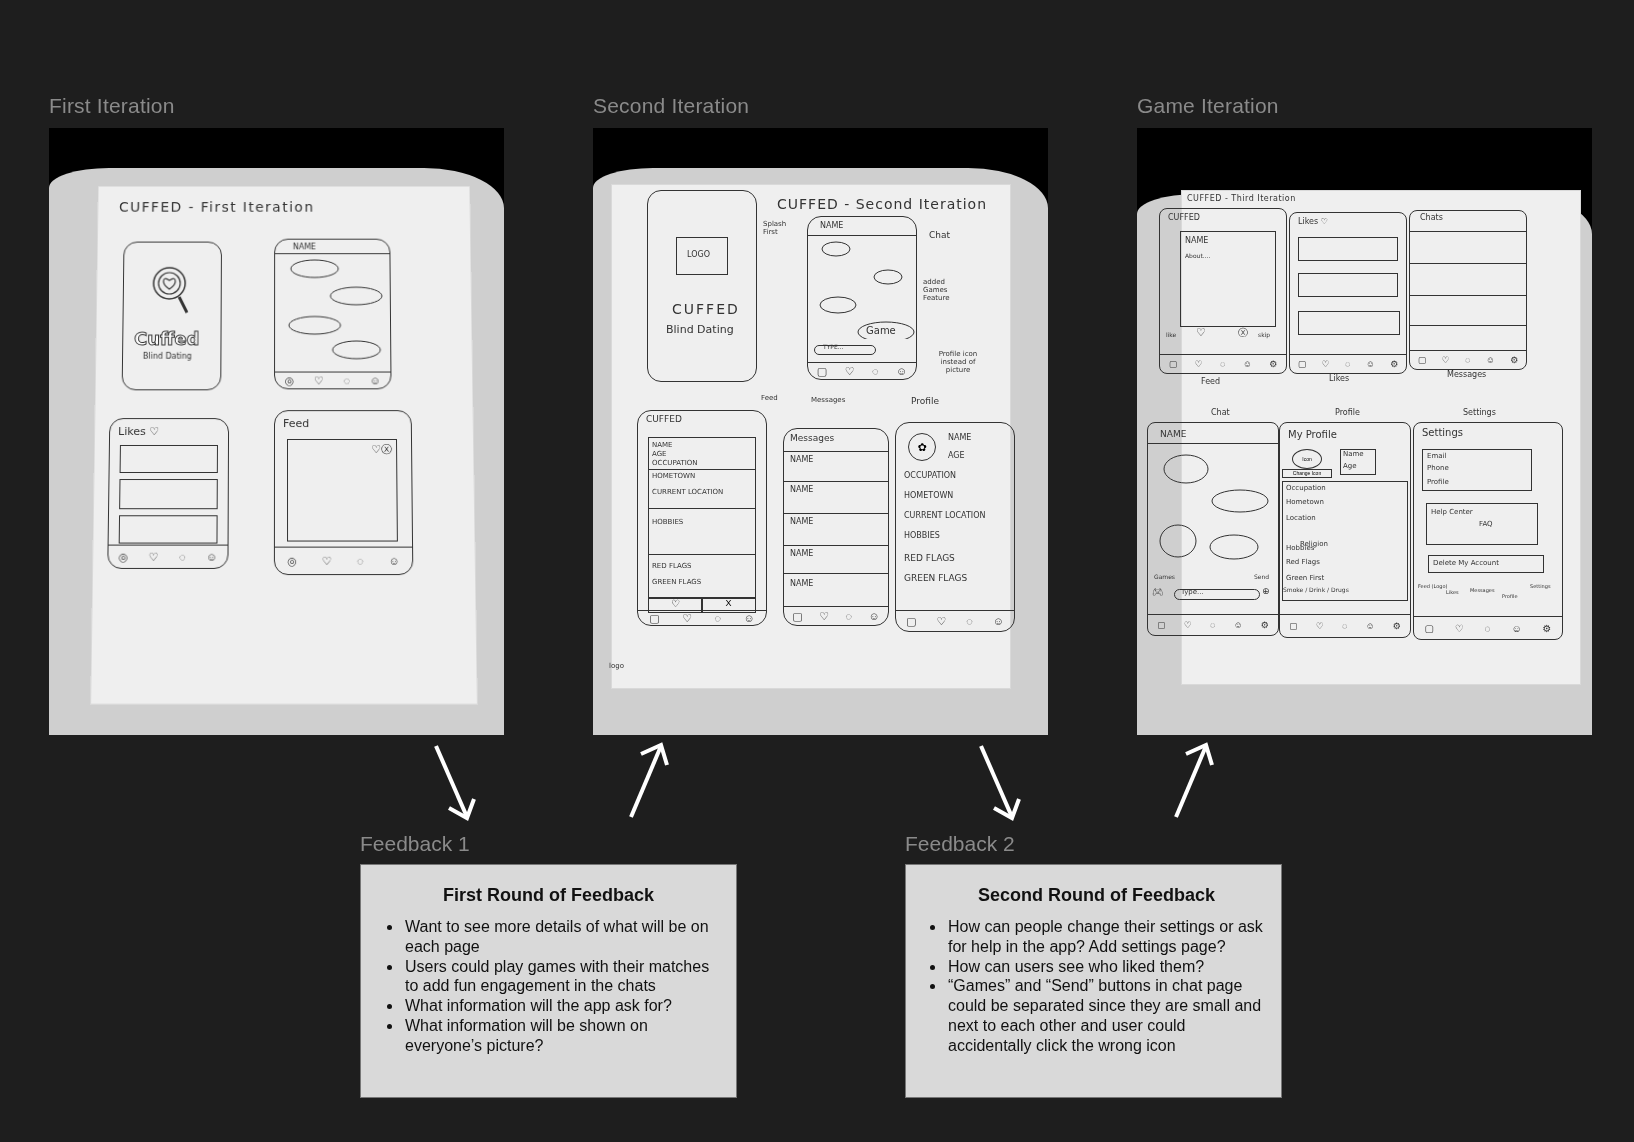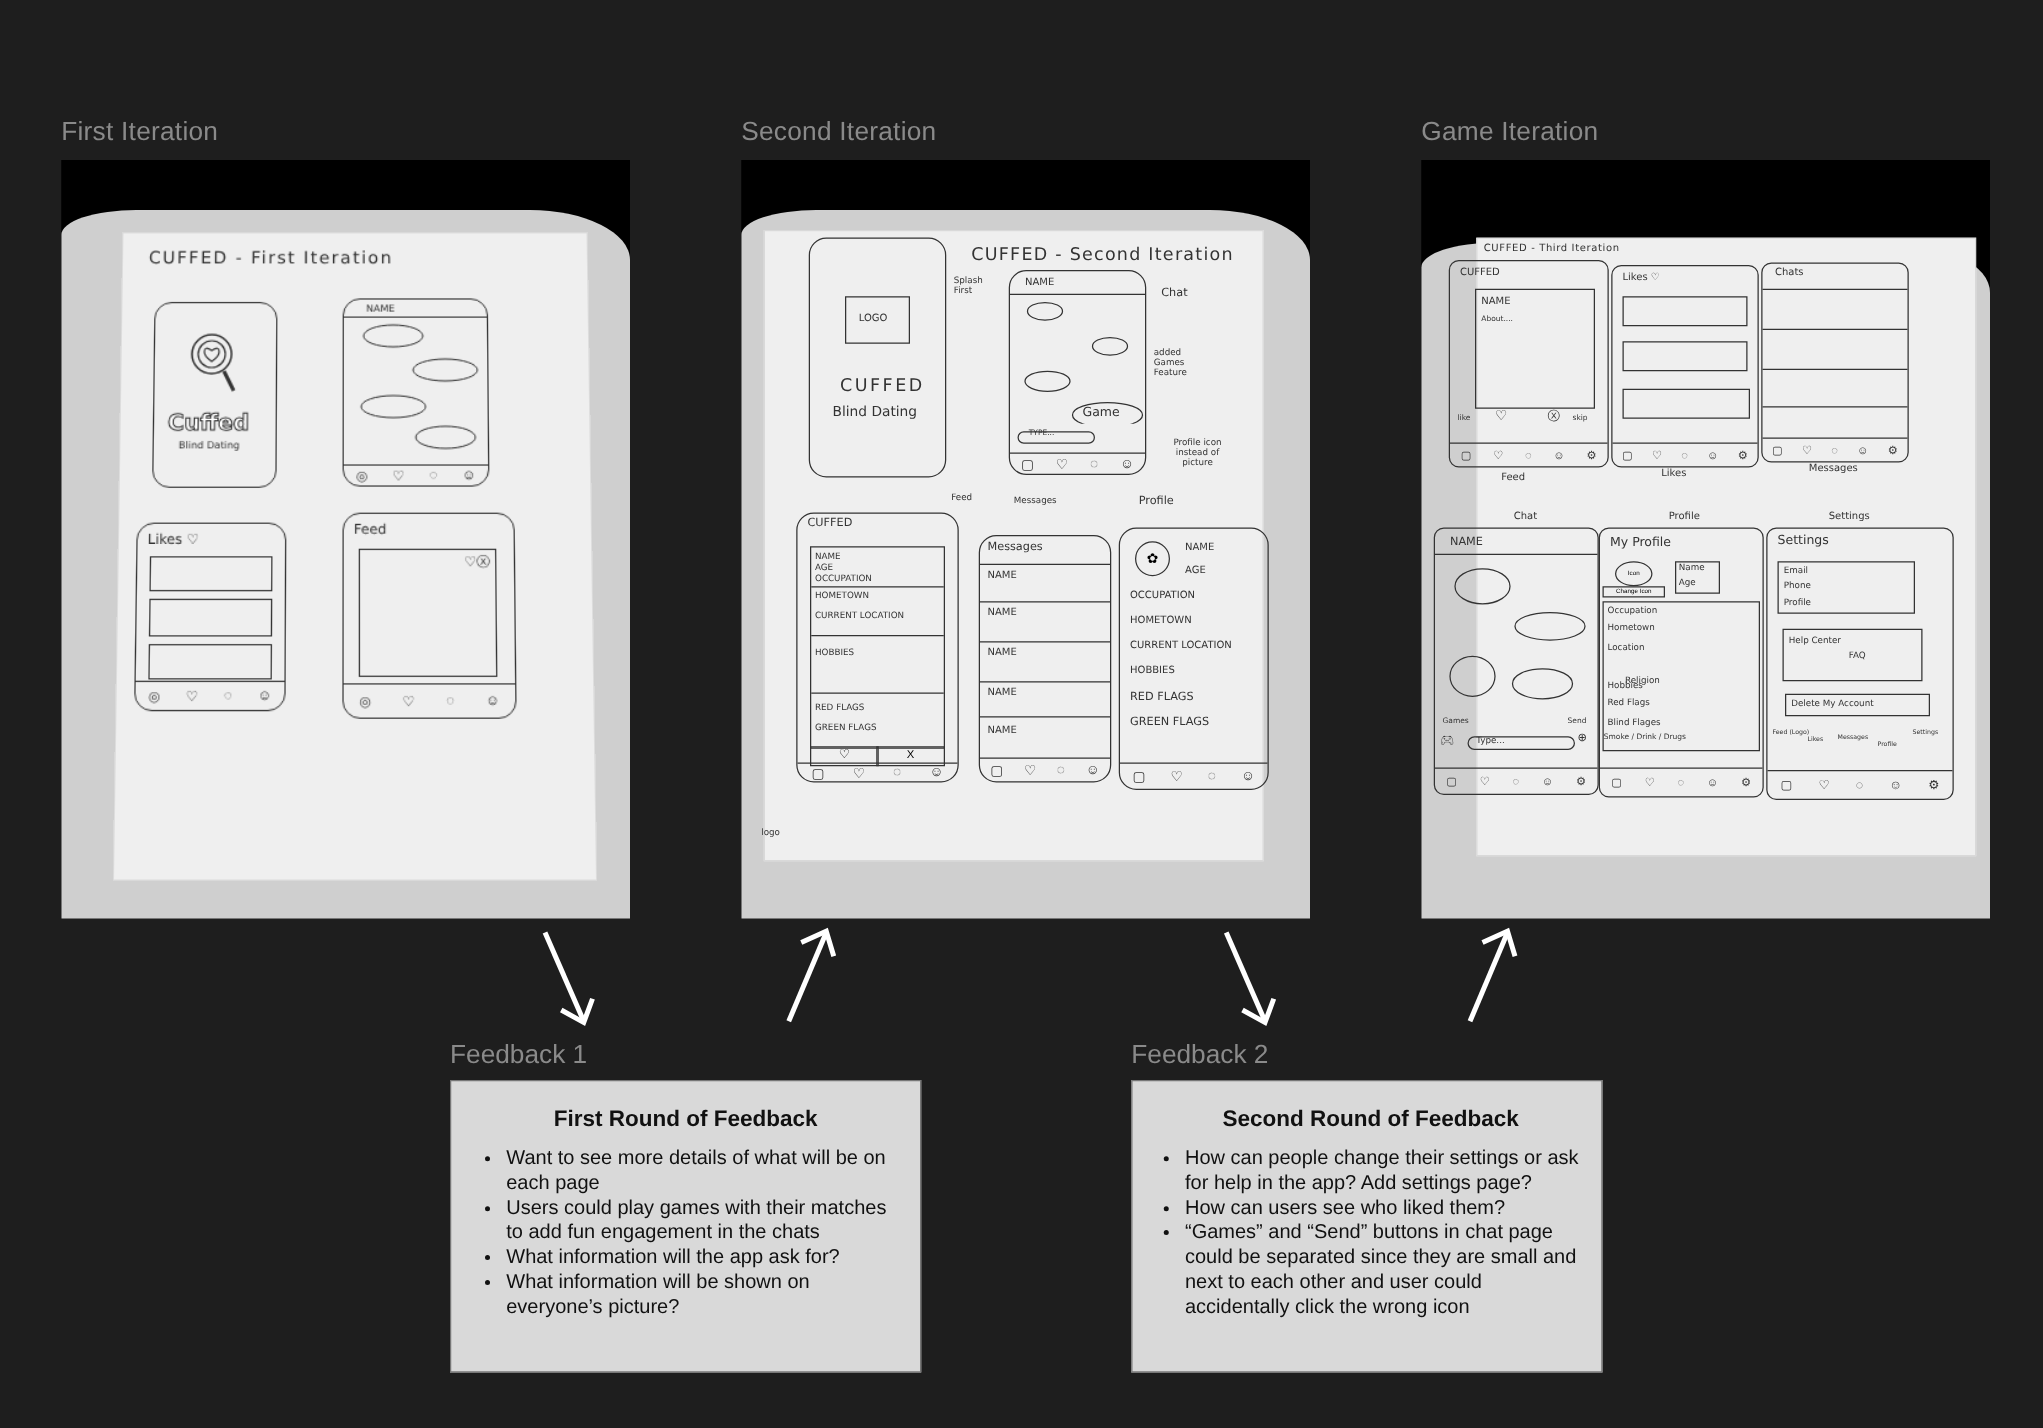--- a/index.html
+++ b/index.html
@@ -305,21 +305,21 @@
         <span class="sk" style="left:2px; top:0px; font-size:7px;">Name</span>
         <span class="sk" style="left:2px; top:12px; font-size:7px;">Age</span>
       </div>
       <div class="box" style="left:2px; top:58px; width:124px; height:118px;">
         <span class="sk" style="left:3px; top:2px; font-size:7px;">Occupation</span>
         <span class="sk" style="left:3px; top:16px; font-size:7px;">Hometown</span>
         <span class="sk" style="left:3px; top:32px; font-size:7px;">Location</span>
         <span class="sk" style="left:3px; top:58px; font-size:7px;margin-left:14px;">Religion</span>
         <span class="sk" style="left:3px; top:62px; font-size:7px;">Hobbies</span>
         <span class="sk" style="left:3px; top:76px; font-size:7px;">Red Flags</span>
-        <span class="sk" style="left:3px; top:92px; font-size:7px;">Blind Flages</span>
+        <span class="sk" style="left:3px; top:92px; font-size:7px;">Green First</span>
         <span class="sk" style="left:0px; top:104px; font-size:6px;">Smoke / Drink / Drugs</span>
       </div>
       <div class="navbar" style="height:22px; font-size:9px;">
         <span>▢</span>
           <span>♡</span>
           <span>◌</span>
           <span>☺</span>
           <span>⚙</span>
       </div>
     </div>

